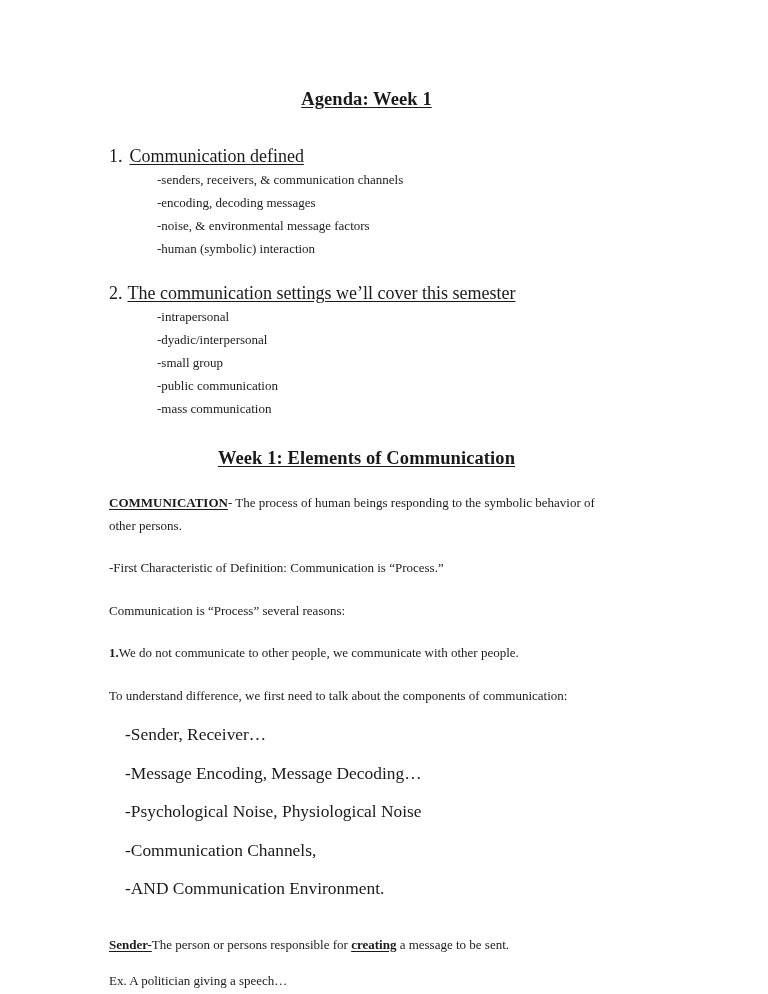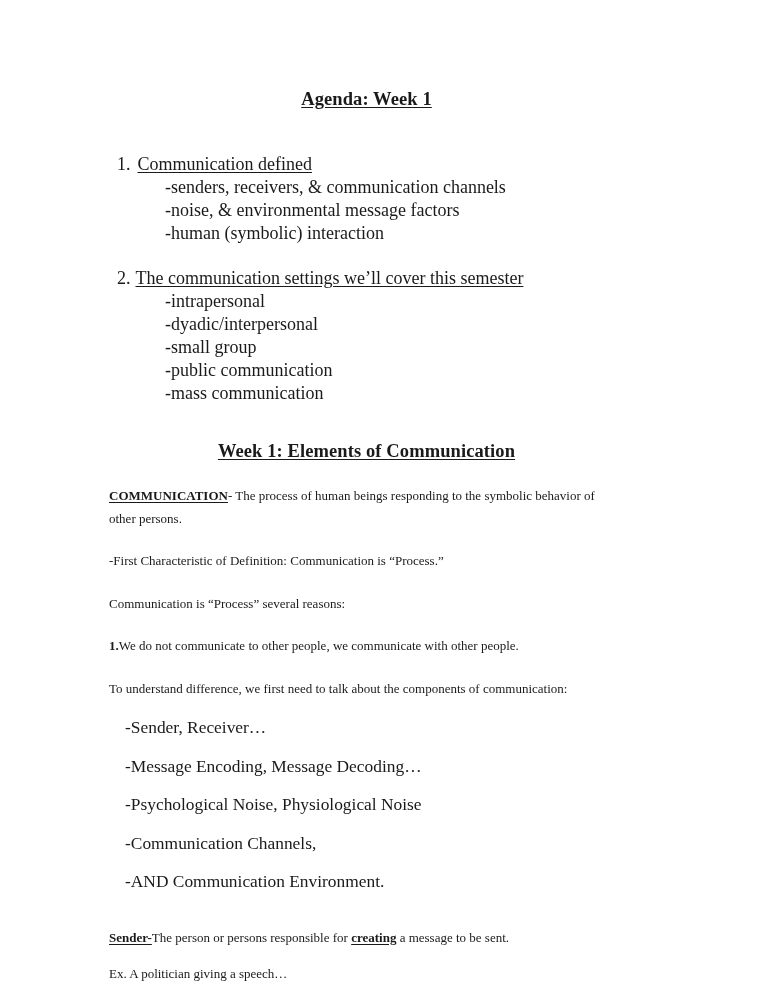--- a/index.html
+++ b/index.html
@@ -38,42 +38,42 @@
   }
   .doc-title .u,
   .section-heading .u {
     text-decoration: underline;
     text-underline-offset: 2px;
   }
   .doc-title { padding-left: 3px; }
   .section-heading { padding-left: 3px; }
 
   
-  .agenda-list { margin: 8px; padding: 0; }
+  .agenda-list { margin: 0; padding: 0; }
   .agenda-item { margin: 0; }
   .agenda-head {
     font-size: 18px;
     line-height: 23px;
     margin: 0;
     white-space: nowrap;
   }
   .agenda-head .num { display: inline-block; }
   .agenda-head .num-pad-1 { padding-right: 7px; }
   .agenda-head .num-pad-2 { padding-right: 5px; }
   .agenda-head .u {
     text-decoration: underline;
     text-underline-offset: 2px;
   }
   .sub-list {
     margin: 0;
     padding: 0;
     list-style: none;
   }
   .sub-item {
-    font-size: 18px;
+    font-size: 13px;
     line-height: 23px;
     margin: 0;
     padding-left: 48px;
     white-space: nowrap;
   }
 
   
   .para {
     font-size: 13px;
     line-height: 22.5px;
@@ -113,20 +113,21 @@
     <h1 class="doc-title"><span class="u">Agenda: Week 1</span></h1>
 
     <div class="sp-34"></div>
 
     <div class="agenda-list">
 
       <div class="agenda-item">
         <p class="agenda-head"><span class="num num-pad-1">1.</span><span class="u">Communication defined</span></p>
         <ul class="sub-list">
           <li class="sub-item">-senders, receivers, &amp; communication channels</li>
+          <li class="sub-item">-encoding, decoding messages</li>
           <li class="sub-item">-noise, &amp; environmental message factors</li>
           <li class="sub-item">-human (symbolic) interaction</li>
         </ul>
       </div>
 
       <div class="sp-22"></div>
 
       <div class="agenda-item">
         <p class="agenda-head"><span class="num num-pad-2">2.</span><span class="u">The communication settings we’ll cover this semester</span></p>
         <ul class="sub-list">

